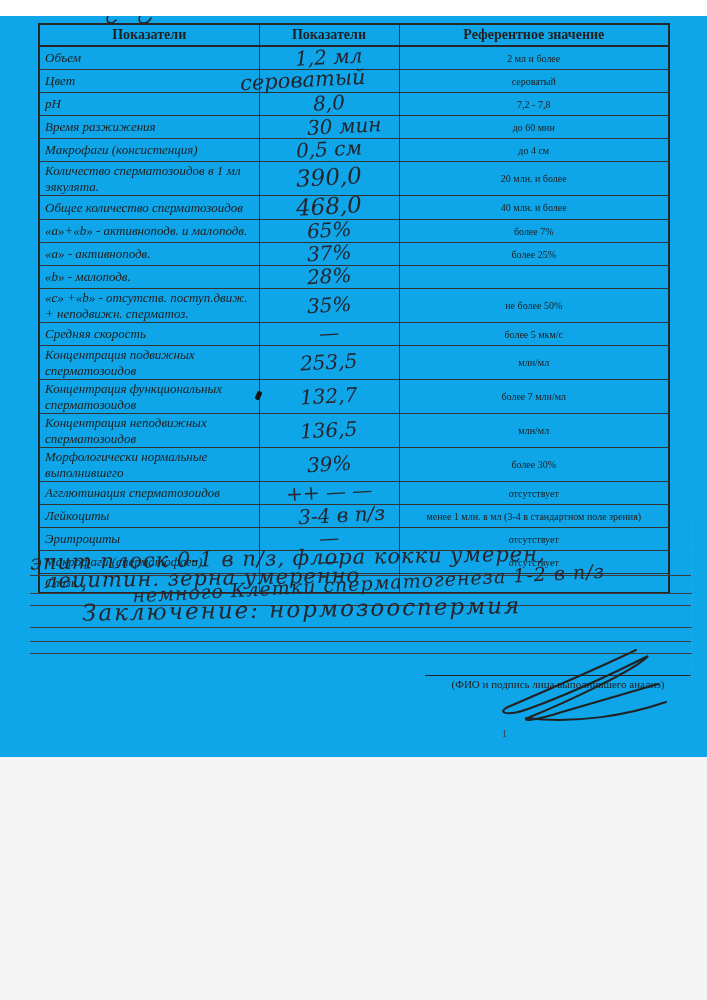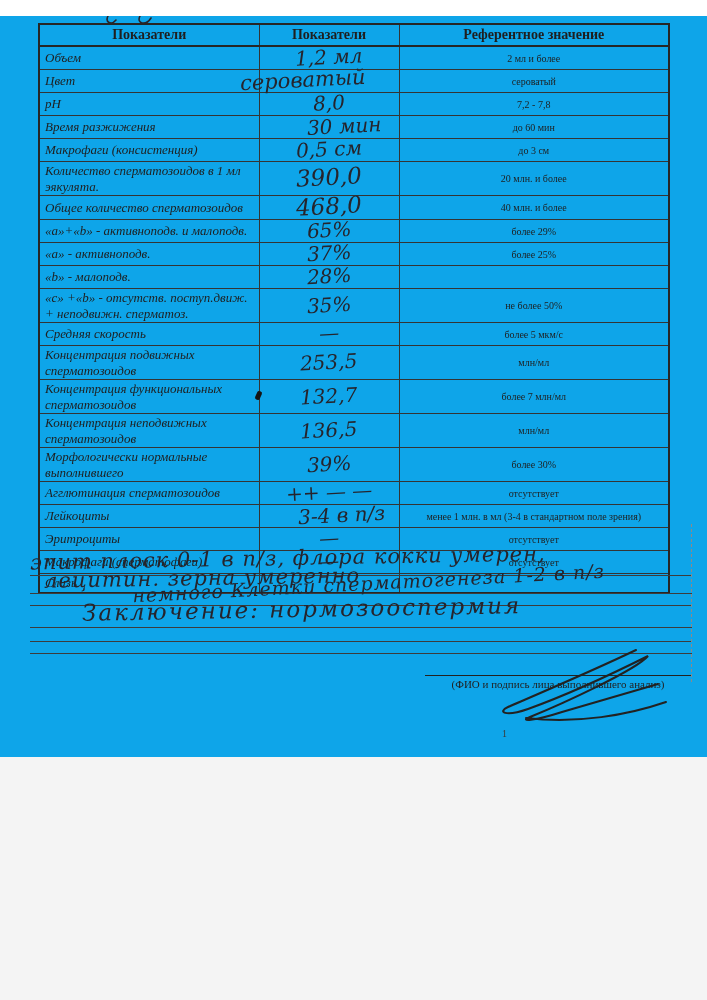--- a/index.html
+++ b/index.html
@@ -136,21 +136,21 @@
     </tr>
 
     <tr>
       <td class="cell-name">
         <span>Макрофаги (консистенция)</span>
       </td>
       <td class="cell-result">
         <span class="hand-span">0,5 см</span>
       </td>
       <td class="cell-ref">
-        <span>до 3 см</span>
+        <span>до 4 см</span>
       </td>
     </tr>
 
     <tr>
       <td class="cell-name">
         <span>Количество сперматозоидов в 1 мл эякулята.</span>
       </td>
       <td class="cell-result">
         <span class="hand-span">390,0</span>
       </td>
@@ -172,21 +172,21 @@
     </tr>
 
     <tr>
       <td class="cell-name">
         <span>«а»+«b» - активноподв. и малоподв.</span>
       </td>
       <td class="cell-result">
         <span class="hand-span">65%</span>
       </td>
       <td class="cell-ref">
-        <span>более 29%</span>
+        <span>более 7%</span>
       </td>
     </tr>
 
     <tr>
       <td class="cell-name">
         <span>«а» - активноподв.</span>
       </td>
       <td class="cell-result">
         <span class="hand-span">37%</span>
       </td>

